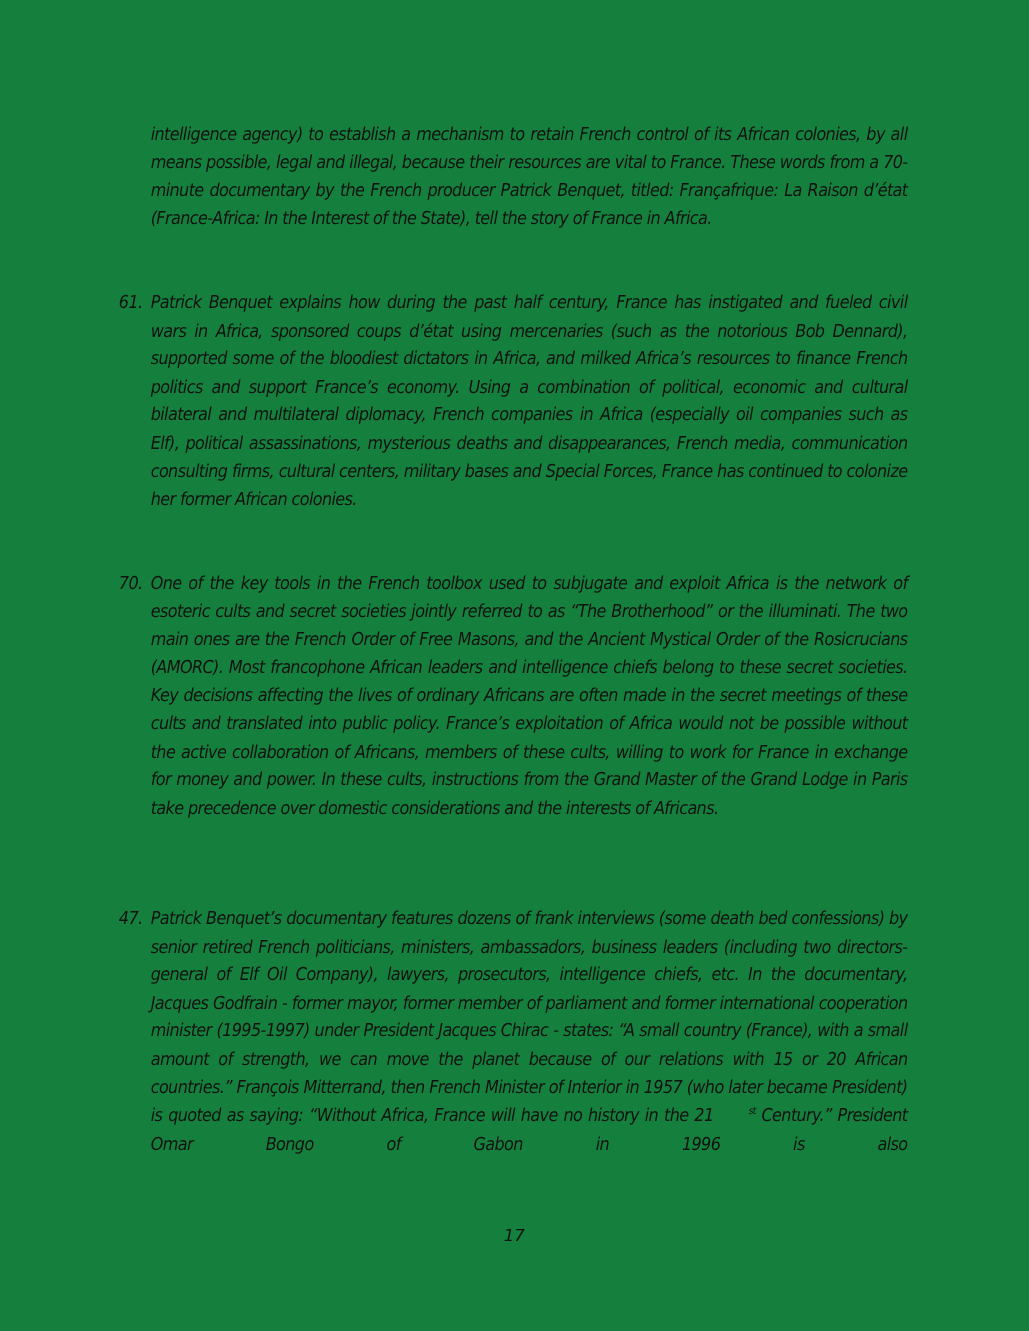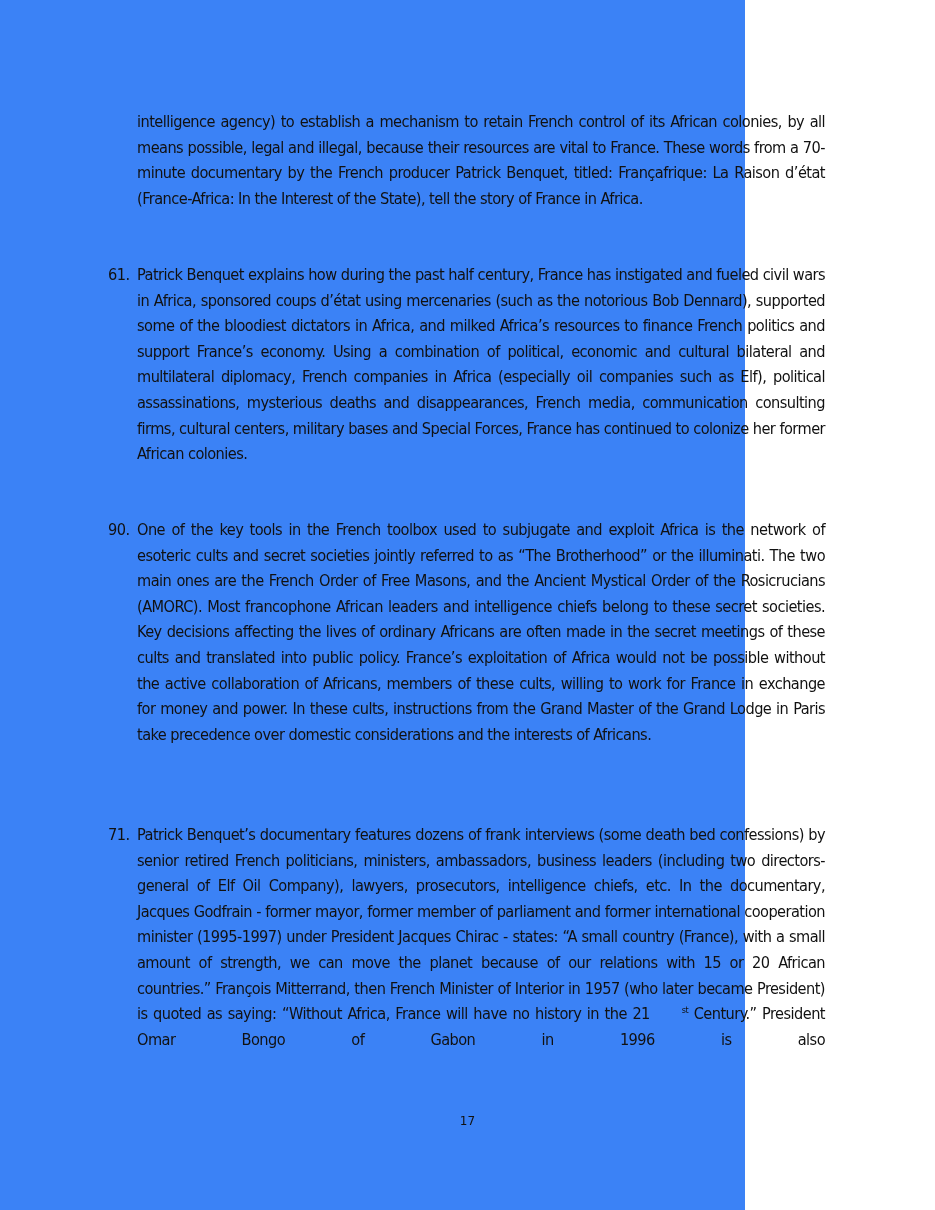--- a/index.html
+++ b/index.html
@@ -12,23 +12,24 @@
       height: 1210px;
       position: relative;
       overflow: hidden;
       font-family: "DejaVu Sans", sans-serif;
       color: #111111;
     }
     .page {
       position: absolute;
       left: 0;
       top: 0;
-      width: 745px;
+      width: 935px;
       height: 1210px;
-      background: #3b82f6;
+      background: #15803d;
+      font-style: italic;
     }
     .para {
       position: absolute;
       left: 108px;
       width: 717px;
       font-size: 16.2px;
       line-height: 25.6px;
       letter-spacing: -0.55px;
       text-align: justify;
       font-stretch: condensed;
@@ -59,44 +60,44 @@
       line-height: 0;
       vertical-align: 6px;
       margin-left: 32px;
     }
     .page-number {
       position: absolute;
       left: 0;
       width: 935px;
       top: 1114px;
       text-align: center;
-      font-size: 12px;
+      font-size: 15px;
       font-family: "DejaVu Sans", sans-serif;
       color: #111111;
     }
   </style>
 </head>
 <body>
 
 <div class="page">
 
   <div class="para cont" style="top:109px;">
     <span class="body">intelligence agency) to establish a mechanism to retain French control of its African colonies, by all means possible, legal and illegal, because their resources are vital to France. These words from a 70-minute documentary by the French producer Patrick Benquet, titled: Françafrique: La Raison d’état (France-Africa: In the Interest of the State), tell the story of France in Africa.</span>
   </div>
 
   <div class="para" style="top:262px;">
     <span class="num">61.</span>
     <span class="body">Patrick Benquet explains how during the past half century, France has instigated and fueled civil wars in Africa, sponsored coups d’état using mercenaries (such as the notorious Bob Dennard), supported some of the bloodiest dictators in Africa, and milked Africa’s resources to finance French politics and support France’s economy. Using a combination of political, economic and cultural bilateral and multilateral diplomacy, French companies in Africa (especially oil companies such as Elf), political assassinations, mysterious deaths and disappearances, French media, communication consulting firms, cultural centers, military bases and Special Forces, France has continued to colonize her former African colonies.</span>
   </div>
 
   <div class="para" style="top:517px;">
-    <span class="num">90.</span>
+    <span class="num">70.</span>
     <span class="body">One of the key tools in the French toolbox used to subjugate and exploit Africa is the network of esoteric cults and secret societies jointly referred to as “The Brotherhood” or the illuminati. The two main ones are the French Order of Free Masons, and the Ancient Mystical Order of the Rosicrucians (AMORC). Most francophone African leaders and intelligence chiefs belong to these secret societies. Key decisions affecting the lives of ordinary Africans are often made in the secret meetings of these cults and translated into public policy. France’s exploitation of Africa would not be possible without the active collaboration of Africans, members of these cults, willing to work for France in exchange for money and power. In these cults, instructions from the Grand Master of the Grand Lodge in Paris take precedence over domestic considerations and the interests of Africans.</span>
   </div>
 
   <div class="para" style="top:822px;">
-    <span class="num">71.</span>
+    <span class="num">47.</span>
     <span class="body last-line-justify"><span>Patrick Benquet’s documentary features dozens of frank interviews (some death bed confessions) by senior retired French politicians, ministers, ambassadors, business leaders (including two directors-general of Elf Oil Company), lawyers, prosecutors, intelligence chiefs, etc. In the documentary, Jacques Godfrain - former mayor, former member of parliament and former international cooperation minister (1995-1997) under President Jacques Chirac - states: “A small country (France), with a small amount of strength, we can move the planet because of our relations with 15 or 20 African countries.” François Mitterrand, then French Minister of Interior in 1957 (who later became President) is quoted as saying: “Without Africa, France will have no history in the 21</span><sup>st</sup><span> Century.” President Omar Bongo of Gabon in 1996 is also</span></span>
   </div>
 
   <div class="page-number">17</div>
 
 </div>
 
 </body></html>

